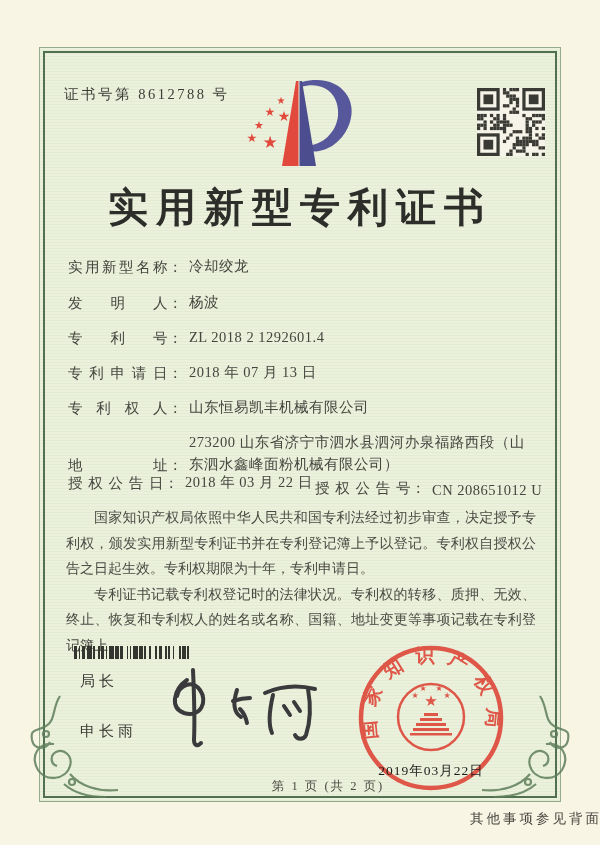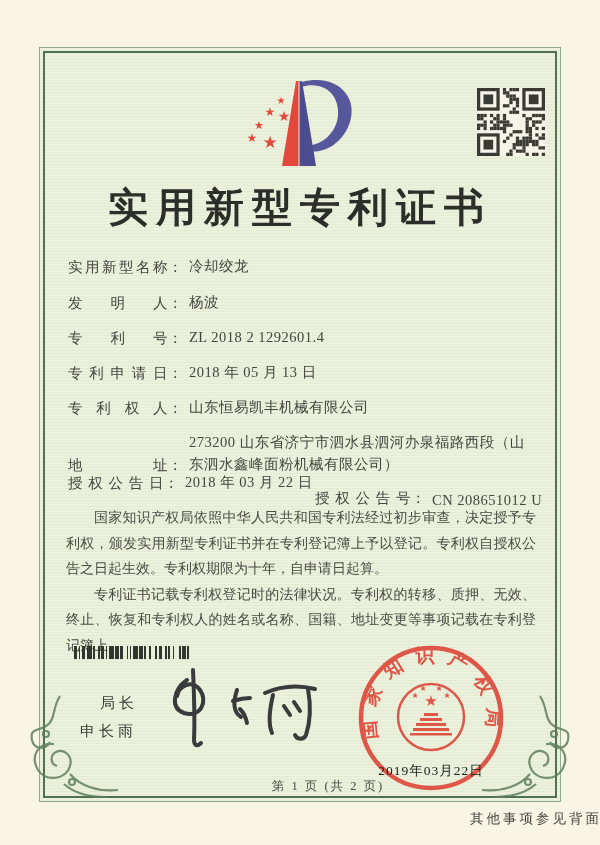--- a/index.html
+++ b/index.html
@@ -13,47 +13,48 @@
   .abs{position:absolute;}
   .cert-no{left:64px;top:85px;font-size:14.5px;letter-spacing:2.5px;color:#3d3d37;}
   .title{left:0;top:180px;width:100%;text-align:center;font-size:40px;font-weight:600;
          letter-spacing:8px;color:#2d2d29;}
   .frow{position:absolute;left:68px;display:flex;align-items:flex-end;
         font-size:14.5px;color:#45453e;letter-spacing:0.5px;}
   .flabel{display:inline-block;width:100px;text-align:justify;text-align-last:justify;}
   .fcolon{margin-right:6px;}
   .fvalue{line-height:22px;}
   .addr-val{width:342px;}
-  .pair2{position:absolute;left:247px;top:18px;display:flex;}
+  .pair2{position:absolute;left:247px;top:8px;display:flex;}
   .pair2 .flabel{width:96px;}
   .body-text{left:66px;top:505px;width:470px;font-size:14px;line-height:25.5px;
              text-align:justify;color:#4a4a42;}
   .body-text p{margin:0;text-indent:2em;}
   .barcode{left:74px;top:646px;width:165px;height:13px;display:flex;align-items:stretch;}
   .barcode span{height:100%;}
   .bar-d{background:#35352f;}
-  .director-title{left:80px;top:694px;font-size:15px;letter-spacing:4px;color:#3a3a34;margin-left:20px;}
+  .director-title{left:80px;top:672px;font-size:15px;letter-spacing:4px;color:#3a3a34;}
   .director-name{left:80px;top:722px;font-size:15px;letter-spacing:4px;color:#3a3a34;}
   .signature{left:145px;top:662px;}
   .seal{left:356px;top:643px;opacity:0.92;}
   .seal-date{left:356px;top:762px;width:150px;text-align:center;font-size:13.5px;
              color:#1d1d1b;letter-spacing:1px;}
   .page-footer{left:0;top:778px;width:100%;text-align:center;font-size:12.5px;color:#4a4a42;letter-spacing:2px;padding-left:28px;}
   .back-note{left:2px;top:810px;width:100%;text-align:right;font-size:13.5px;color:#45453e;letter-spacing:3px;}
   .orn-l{left:26px;top:694px;}
   .orn-r{right:26px;top:694px;transform:scaleX(-1);}
   .logo{left:228px;top:68px;}
   .qr{left:477px;top:88px;width:68px;height:68px;}
 </style>
 </head>
 <body>
 
 <div class="page">
   <div class="frame"></div>
 
+  <div class="abs cert-no">证书号第 8612788 号</div>
 
   <svg class="abs logo" width="140" height="116" viewBox="0 0 140 116">
     <path d="M74,14 C110,5 130,30 122,54 C115,76 94,88 76,82 L77,77 C92,79 108,66 110,48 C112,28 97,12 73,19 Z" fill="#57589b"></path>
     <polygon points="68,13 70.5,13 70.5,98 54,98" fill="#e0493b"></polygon>
     <polygon points="71.5,13 74,13 88,98 71.5,98" fill="#4c4d8f"></polygon>
     <g fill="#e0493b" font-family="'DejaVu Sans',sans-serif" text-anchor="middle">
       <text x="53" y="36" font-size="10">★</text>
       <text x="42" y="48" font-size="12">★</text>
       <text x="56" y="53" font-size="14">★</text>
       <text x="31" y="61" font-size="11">★</text>
@@ -205,21 +206,21 @@
     <span class="fvalue">杨波</span>
   </div>
   <div class="frow" style="top:326px">
     <span class="flabel">专利号</span>
       <span class="fcolon">：</span>
     <span class="fvalue">ZL 2018 2 1292601.4</span>
   </div>
   <div class="frow" style="top:361px">
     <span class="flabel">专利申请日</span>
       <span class="fcolon">：</span>
-    <span class="fvalue">2018 年 05 月 13 日</span>
+    <span class="fvalue">2018 年 07 月 13 日</span>
   </div>
   <div class="frow" style="top:396px">
     <span class="flabel">专利权人</span>
       <span class="fcolon">：</span>
     <span class="fvalue">山东恒易凯丰机械有限公司</span>
   </div>
   <div class="frow" style="top:431px">
     <span class="flabel">地址</span>
       <span class="fcolon">：</span>
     <span class="fvalue addr-val">273200 山东省济宁市泗水县泗河办泉福路西段（山东泗水鑫峰面粉机械有限公司）</span>
@@ -229,21 +230,21 @@
       <span class="fcolon">：</span>
     <span class="fvalue">2018 年 03 月 22 日</span>
     <span class="pair2">
       <span class="flabel">授权公告号</span>
         <span class="fcolon">：</span>
       <span class="fvalue">CN 208651012 U</span>
     </span>
   </div>
 
   <div class="abs body-text">
-    <p>国家知识产权局依照中华人民共和国专利法经过初步审查，决定授予专利权，颁发实用新型专利证书并在专利登记簿上予以登记。专利权自授权公告之日起生效。专利权期限为十年，自申请日起算。</p>
+    <p>国家知识产权局依照中华人民共和国专利法经过初步审查，决定授予专利权，颁发实用新型专利证书并在专利登记簿上予以登记。专利权自授权公告之日起生效。专利权期限为十年，专利申请日。</p>
     <p>专利证书记载专利权登记时的法律状况。专利权的转移、质押、无效、终止、恢复和专利权人的姓名或名称、国籍、地址变更等事项记载在专利登记簿上。</p>
   </div>
 
   <div class="abs barcode">
       <span class="bar-d" style="width: 3.2px;"></span>
       <span style="width: 1.6px;"></span>
       <span class="bar-d" style="width: 1.6px;"></span>
       <span style="width: 1.6px;"></span>
       <span class="bar-d" style="width: 3.2px;"></span>
       <span style="width: 1.6px;"></span>

